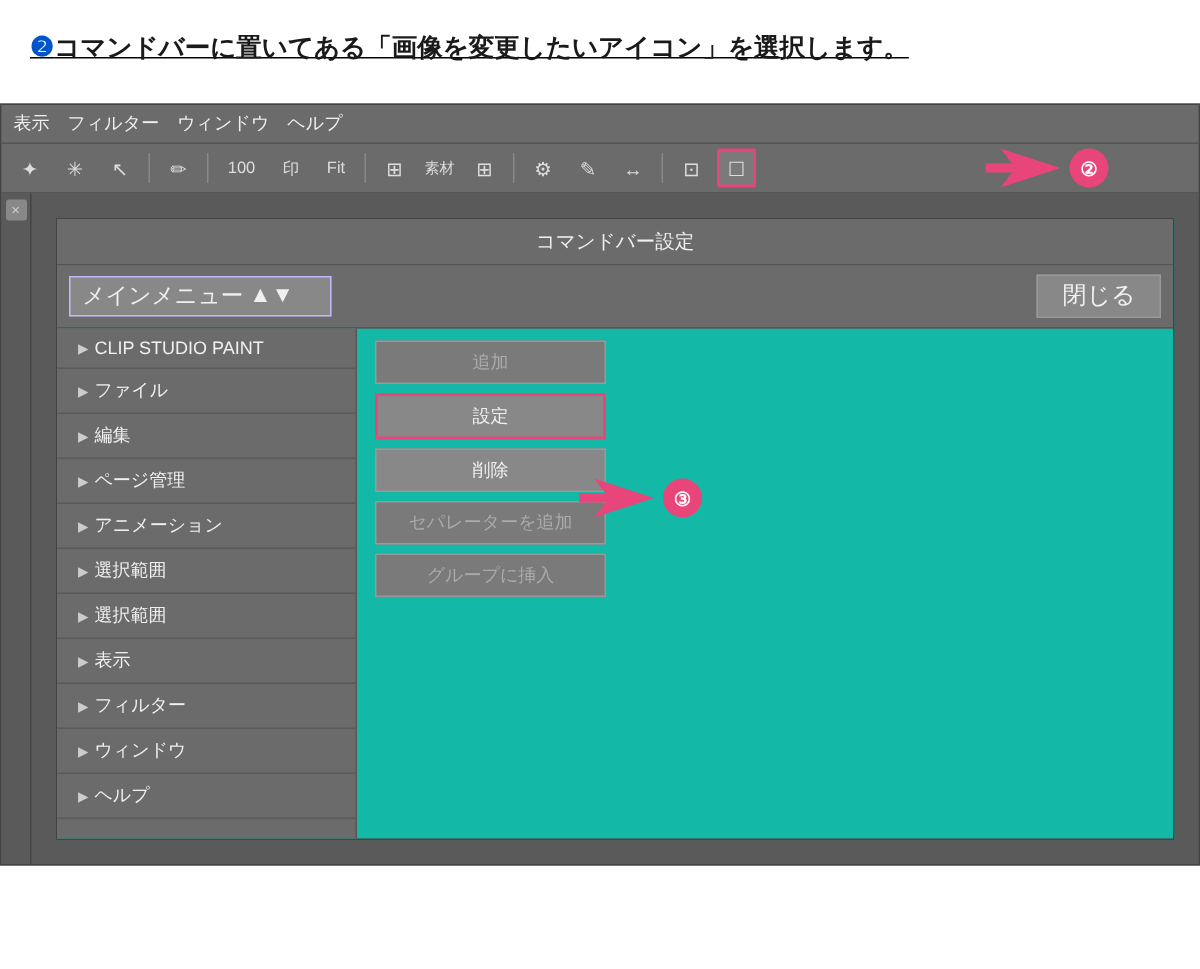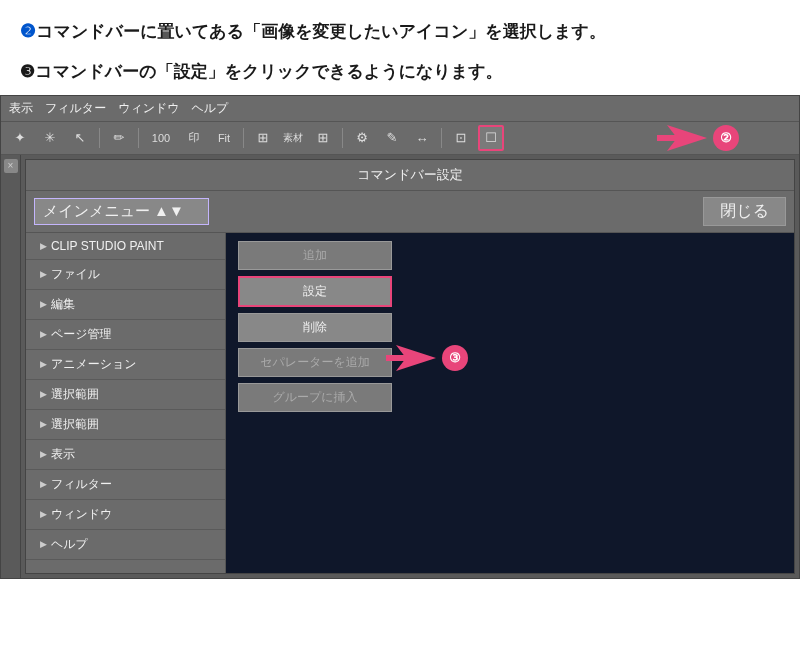--- a/index.html
+++ b/index.html
@@ -8,20 +8,21 @@
       height: 646px;
       background: #ffffff;
       font-family: 'Yu Gothic', 'Meiryo', sans-serif;
       overflow: hidden;
     }
 
     
     .instruction-area {
       padding: 18px 20px 10px 20px;
       background: #fff;
+      text-decoration: underline;
     }
     .instruction-text {
       font-size: 17px;
       font-weight: bold;
       color: #1a1a1a;
       line-height: 1.5;
       margin-bottom: 14px;
     }
     .instruction-text .step-num {
       color: #0055cc;
@@ -116,23 +117,23 @@
       align-items: center;
       justify-content: center;
       color: #ccc;
       font-size: 10px;
       cursor: pointer;
     }
 
     
     .dialog-content {
       flex: 1;
-      background: #0f172a;
+      background: #14b8a6;
       border: 1px solid #444;
-      margin: 4px;
+      margin: 16px;
     }
 
     
     .dialog-title {
       background: #6b6b6b;
       text-align: center;
       padding: 6px;
       color: #f0f0f0;
       font-size: 13px;
       border-bottom: 1px solid #555;
@@ -238,23 +239,20 @@
       cursor: pointer;
       margin-top: 6px;
     }
   </style>
 </head>
 <body>
 
 <div class="instruction-area">
   <div class="instruction-text">
     <span class="step-num">❷</span><span>コマンドバーに置いてある「画像を変更したいアイコン」を選択します。</span>
-  </div>
-  <div class="instruction-text2">
-    <span class="step-num">❸</span><span>コマンドバーの「設定」をクリックできるようになります。</span>
   </div>
 </div>
 
 <div class="app-window">
 
   <div class="menu-bar">
     <span class="menu-bar-item">表示</span>
     <span class="menu-bar-item">フィルター</span>
     <span class="menu-bar-item">ウィンドウ</span>
     <span class="menu-bar-item">ヘルプ</span>

